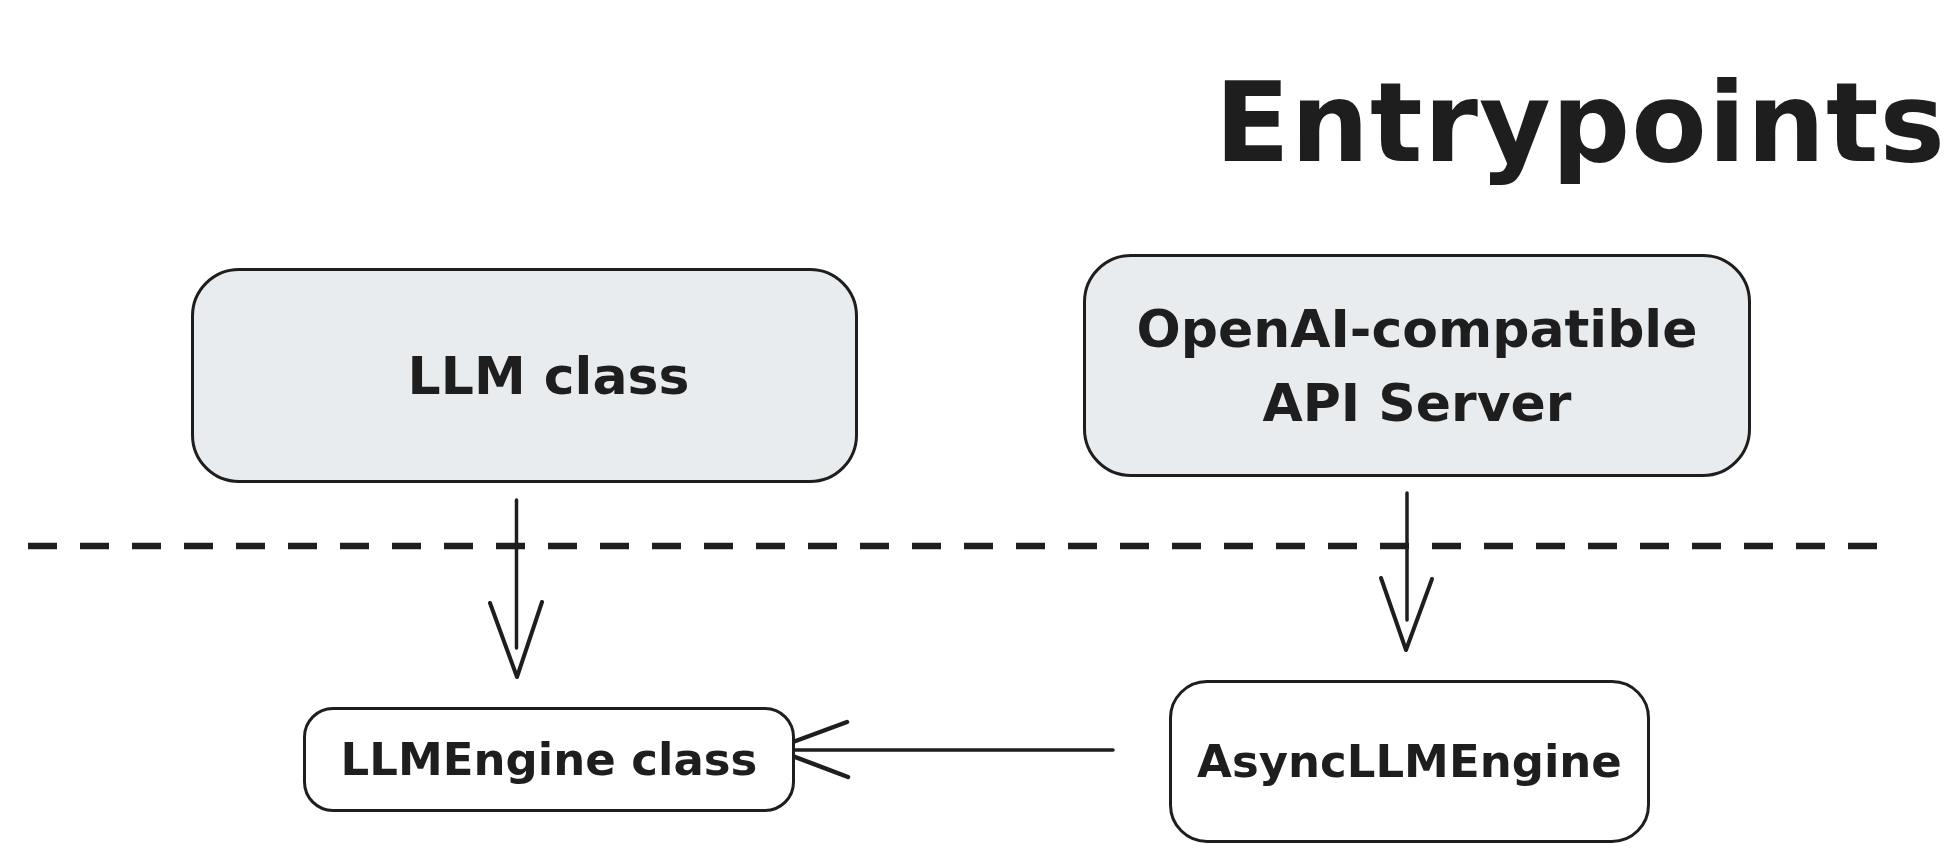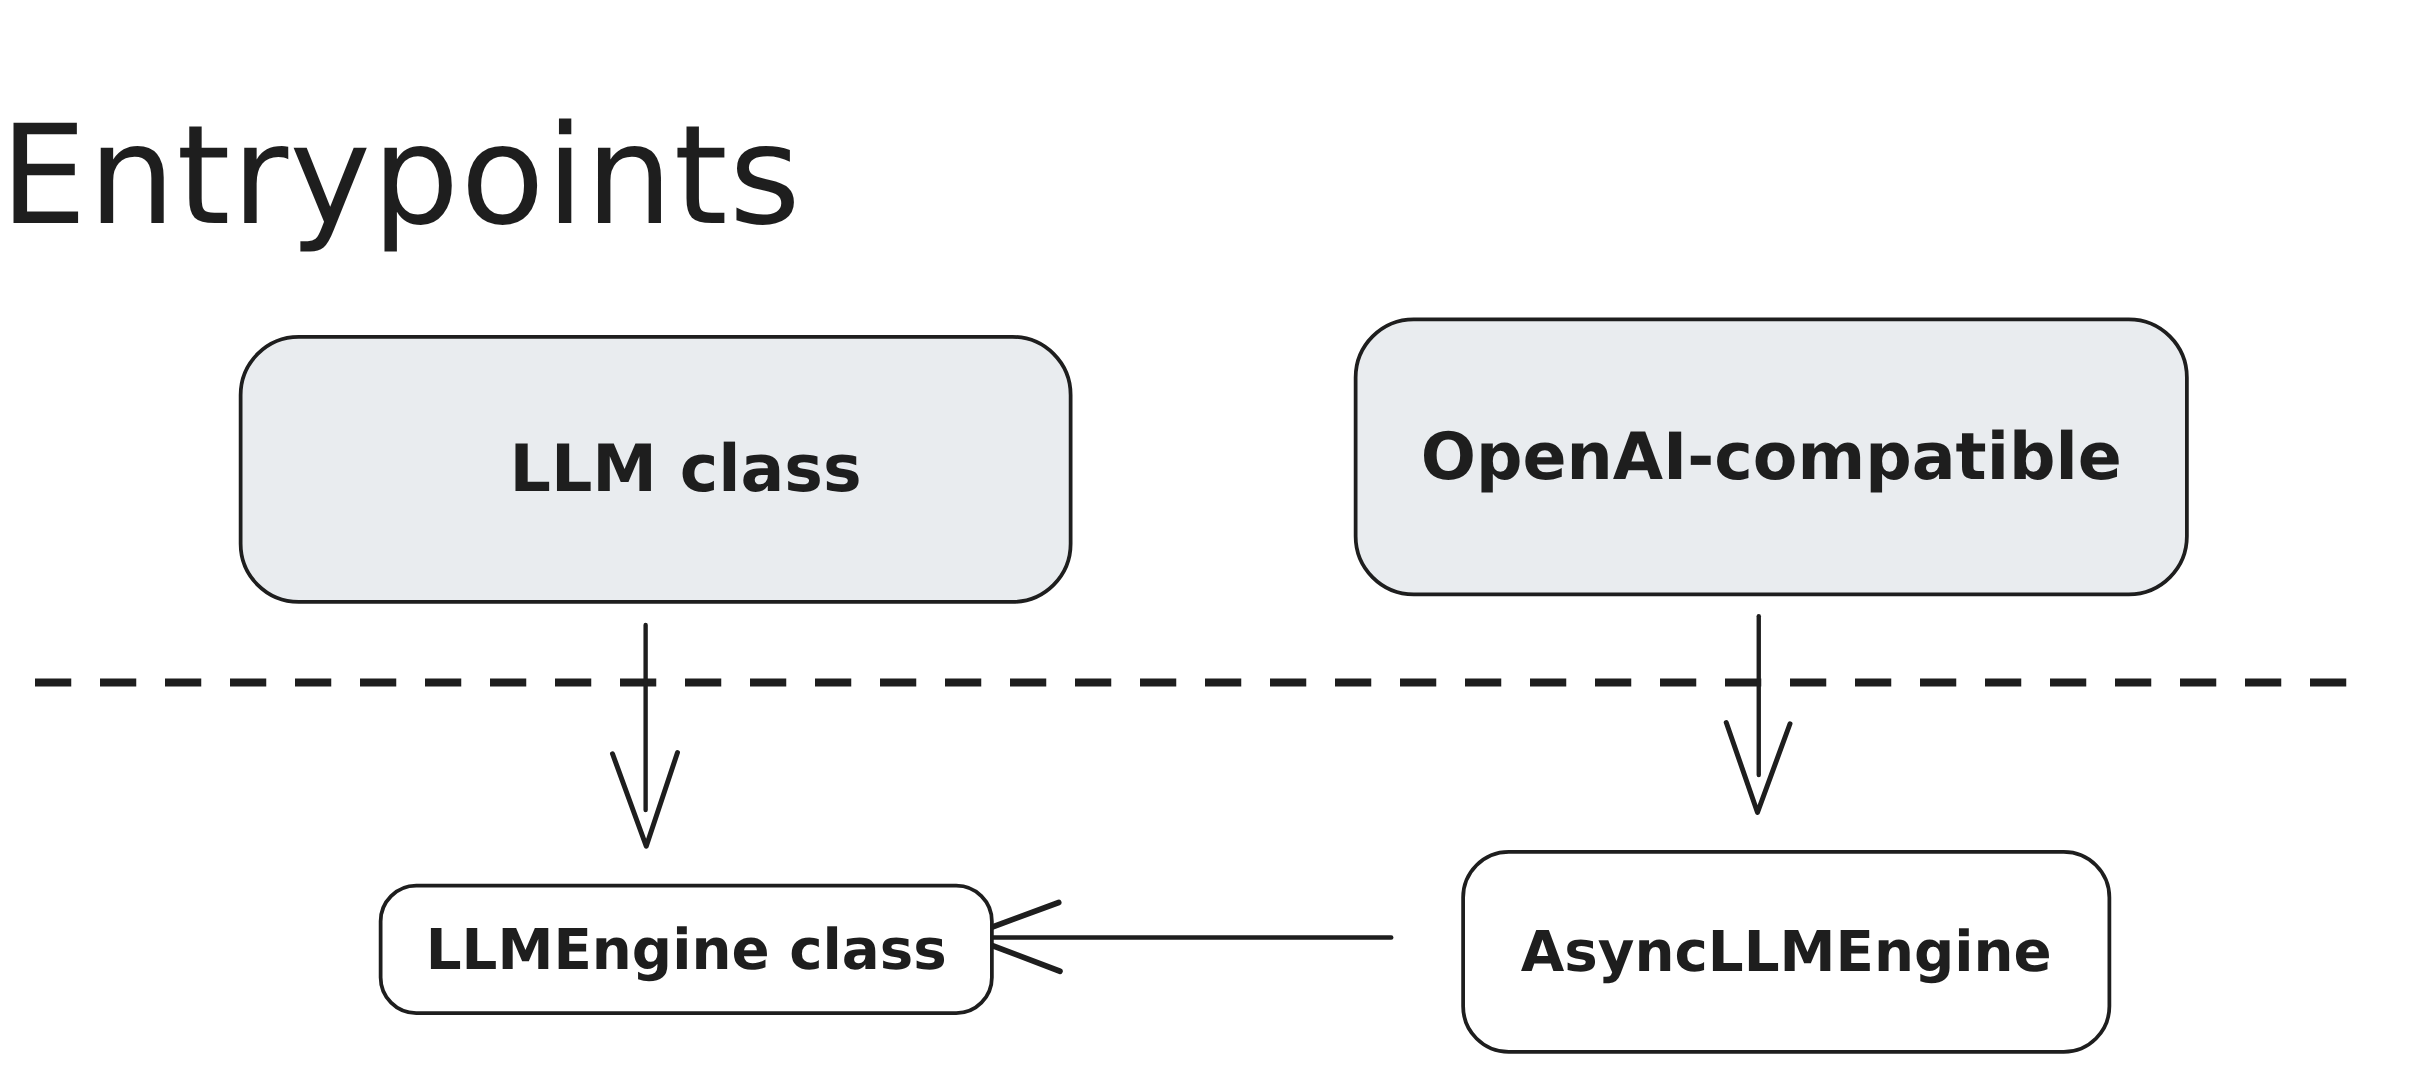--- a/index.html
+++ b/index.html
@@ -13,26 +13,26 @@
     height: 858px;
     background: #ffffff;
     overflow: hidden;
     font-family: "DejaVu Sans", "Liberation Sans", sans-serif;
     color: #1e1e1e;
   }
   .title {
     position: absolute;
     left: 0;
     right: 0;
-    top: 65px;
+    top: 48px;
     height: 150px;
     line-height: 150px;
-    text-align: left;
+    text-align: right;
     font-size: 110px;
-    font-weight: 400;
+    font-weight: 700;
     letter-spacing: 1px;
     color: #1e1e1e;
   }
   .connectors {
     position: absolute;
     left: 0;
     top: 0;
     width: 1946px;
     height: 858px;
   }
@@ -66,21 +66,21 @@
     line-height: 74px;
   }
   .node-llmengine {
     left: 303px; top: 707px;
     width: 492px; height: 105px;
     border-radius: 30px;
     font-size: 45px;
   }
   .node-asyncllmengine {
     left: 1169px; top: 680px;
-    width: 520px; height: 163px;
+    width: 481px; height: 163px;
     border-radius: 38px;
     font-size: 45px;
     line-height: 60px;
   }
   .node .line { display: block; }
 </style>
 </head>
 <body>
 
 <div class="canvas">
@@ -106,20 +106,21 @@
       <polyline points="847,722 774,749 848,777" stroke-width="4.5"></polyline>
     </g>
   </svg>
 
   <div class="node node-gray node-llm">
     <span class="line">LLM class</span>
   </div>
 
   <div class="node node-gray node-apiserver">
     <span class="line">OpenAI-compatible</span>
+    <span class="line">API Server</span>
   </div>
 
   <div class="node node-white node-llmengine">
     <span class="line">LLMEngine class</span>
   </div>
 
   <div class="node node-white node-asyncllmengine">
     <span class="line">AsyncLLMEngine</span>
   </div>
 

